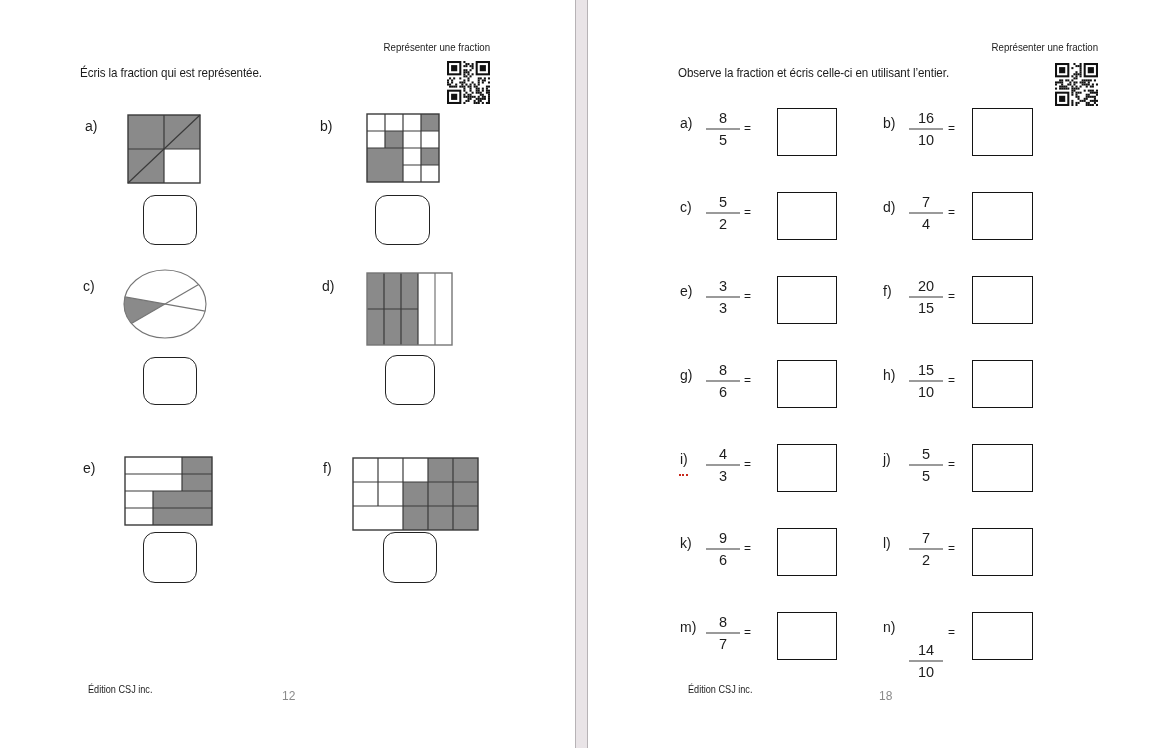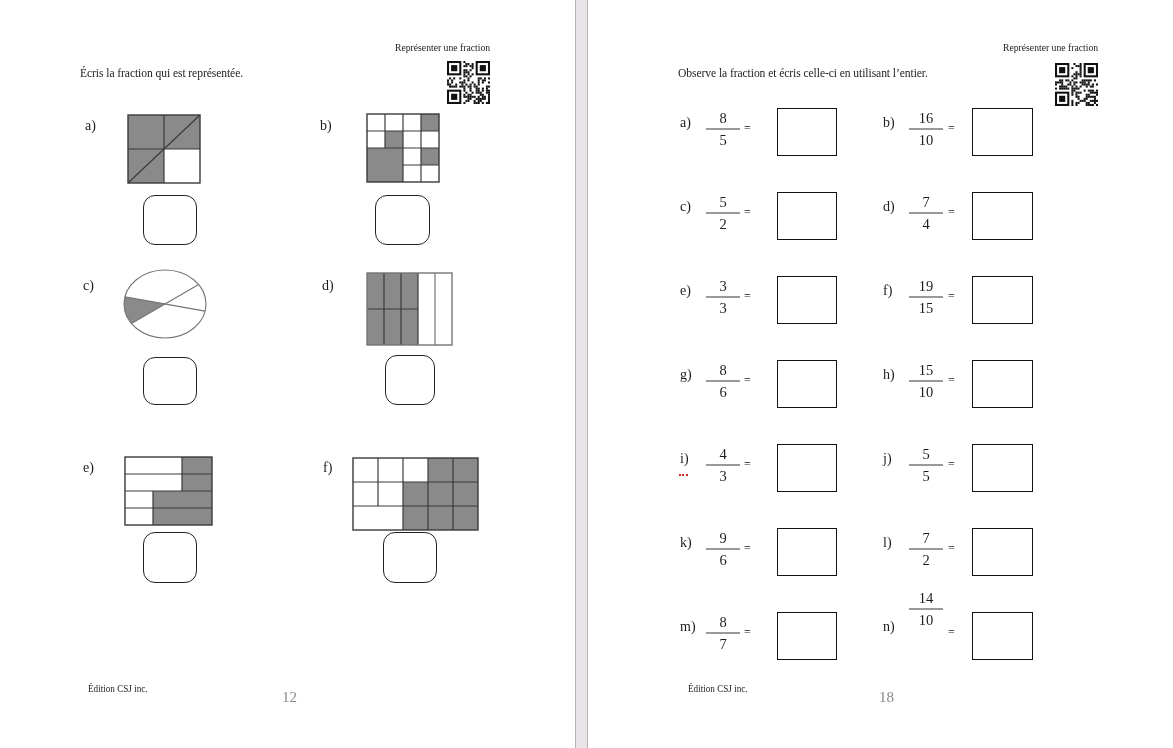--- a/index.html
+++ b/index.html
@@ -1,30 +1,30 @@
 <!DOCTYPE html>
 <html><head>
 <meta charset="utf-8">
 <style>
   html,body{margin:0;padding:0;background:#fff}
   .screen{position:relative;width:1173px;height:748px;background:#ffffff;
-          font-family:Liberation Serif, serif;color:#1c1c1c;overflow:hidden}
+          font-family:Liberation Sans, sans-serif;color:#1c1c1c;overflow:hidden}
   .abs{position:absolute}
   .layer{position:absolute;inset:0}
   .hdr{font-size:11px;white-space:nowrap;transform:scaleX(.88);transform-origin:100% 50%}
   .instr{font-size:13.5px;white-space:nowrap;transform:scaleX(.86);transform-origin:0 50%;letter-spacing:-.1px}
   .lbl{font-size:14px;line-height:16px}
   .frac{width:38px;text-align:center;font-size:14.5px;line-height:1}
   .frac .num,.frac .den{height:16px;line-height:16px}
   .frac .bar{height:2px;margin:2px 2px}
   .eq{font-size:12px;line-height:14px}
   .rbox{border:1.5px solid #141414;background:#fff;box-sizing:border-box}
   .roundbox{border:1.4px solid #222;border-radius:12px;background:#fff;box-sizing:border-box}
   .foot{font-size:10.5px;white-space:nowrap;transform:scaleX(.87);transform-origin:0 50%}
-  .pnum{font-size:15px}
+  .pnum{font-size:12px}
   .gap{box-sizing:border-box}
   svg{display:block;overflow:visible}
   .squiggle{height:0;border-bottom:2px dotted #c8291c}
 </style>
 </head>
 <body>
 
 <div class="screen">
 
   <section class="layer">
@@ -428,21 +428,21 @@
         <div class="abs lbl" style="left: 680px; top: 283px;">e)</div>
         <div class="abs frac" style="left: 704px; top: 278px;">
           <div class="num">3</div>
           <div class="bar" style="background: rgb(154, 154, 154);"></div>
           <div class="den">3</div>
         </div>
         <div class="abs eq" style="left: 744px; top: 289px;">=</div>
         <div class="abs rbox" style="left: 777px; top: 276px; width: 60px; height: 48px;"></div>
         <div class="abs lbl" style="left: 883px; top: 283px;">f)</div>
         <div class="abs frac" style="left: 907px; top: 278px;">
-          <div class="num">19</div>
+          <div class="num">20</div>
           <div class="bar" style="background: rgb(154, 154, 154);"></div>
           <div class="den">15</div>
         </div>
         <div class="abs eq" style="left: 948px; top: 289px;">=</div>
         <div class="abs rbox" style="left: 972px; top: 276px; width: 61px; height: 48px;"></div>
         <div class="abs lbl" style="left: 680px; top: 367px;">g)</div>
         <div class="abs frac" style="left: 704px; top: 362px;">
           <div class="num">8</div>
           <div class="bar" style="background: rgb(154, 154, 154);"></div>
           <div class="den">6</div>
@@ -492,21 +492,21 @@
         <div class="abs rbox" style="left: 972px; top: 528px; width: 61px; height: 48px;"></div>
         <div class="abs lbl" style="left: 680px; top: 619px;">m)</div>
         <div class="abs frac" style="left: 704px; top: 614px;">
           <div class="num">8</div>
           <div class="bar" style="background: rgb(154, 154, 154);"></div>
           <div class="den">7</div>
         </div>
         <div class="abs eq" style="left: 744px; top: 625px;">=</div>
         <div class="abs rbox" style="left: 777px; top: 612px; width: 60px; height: 48px;"></div>
         <div class="abs lbl" style="left: 883px; top: 619px;">n)</div>
-        <div class="abs frac" style="left: 907px; top: 590px;">
+        <div class="abs frac" style="left: 907px; top: 642px;">
           <div class="num">14</div>
           <div class="bar" style="background: rgb(154, 154, 154);"></div>
           <div class="den">10</div>
         </div>
         <div class="abs eq" style="left: 948px; top: 625px;">=</div>
         <div class="abs rbox" style="left: 972px; top: 612px; width: 61px; height: 48px;"></div>
       </div>
     <div class="abs foot" style="left:688px;top:683px">Édition CSJ inc.</div>
     <div class="abs pnum" style="left: 879px; top: 689px; color: rgb(138, 138, 138);">18</div>
   </section>

